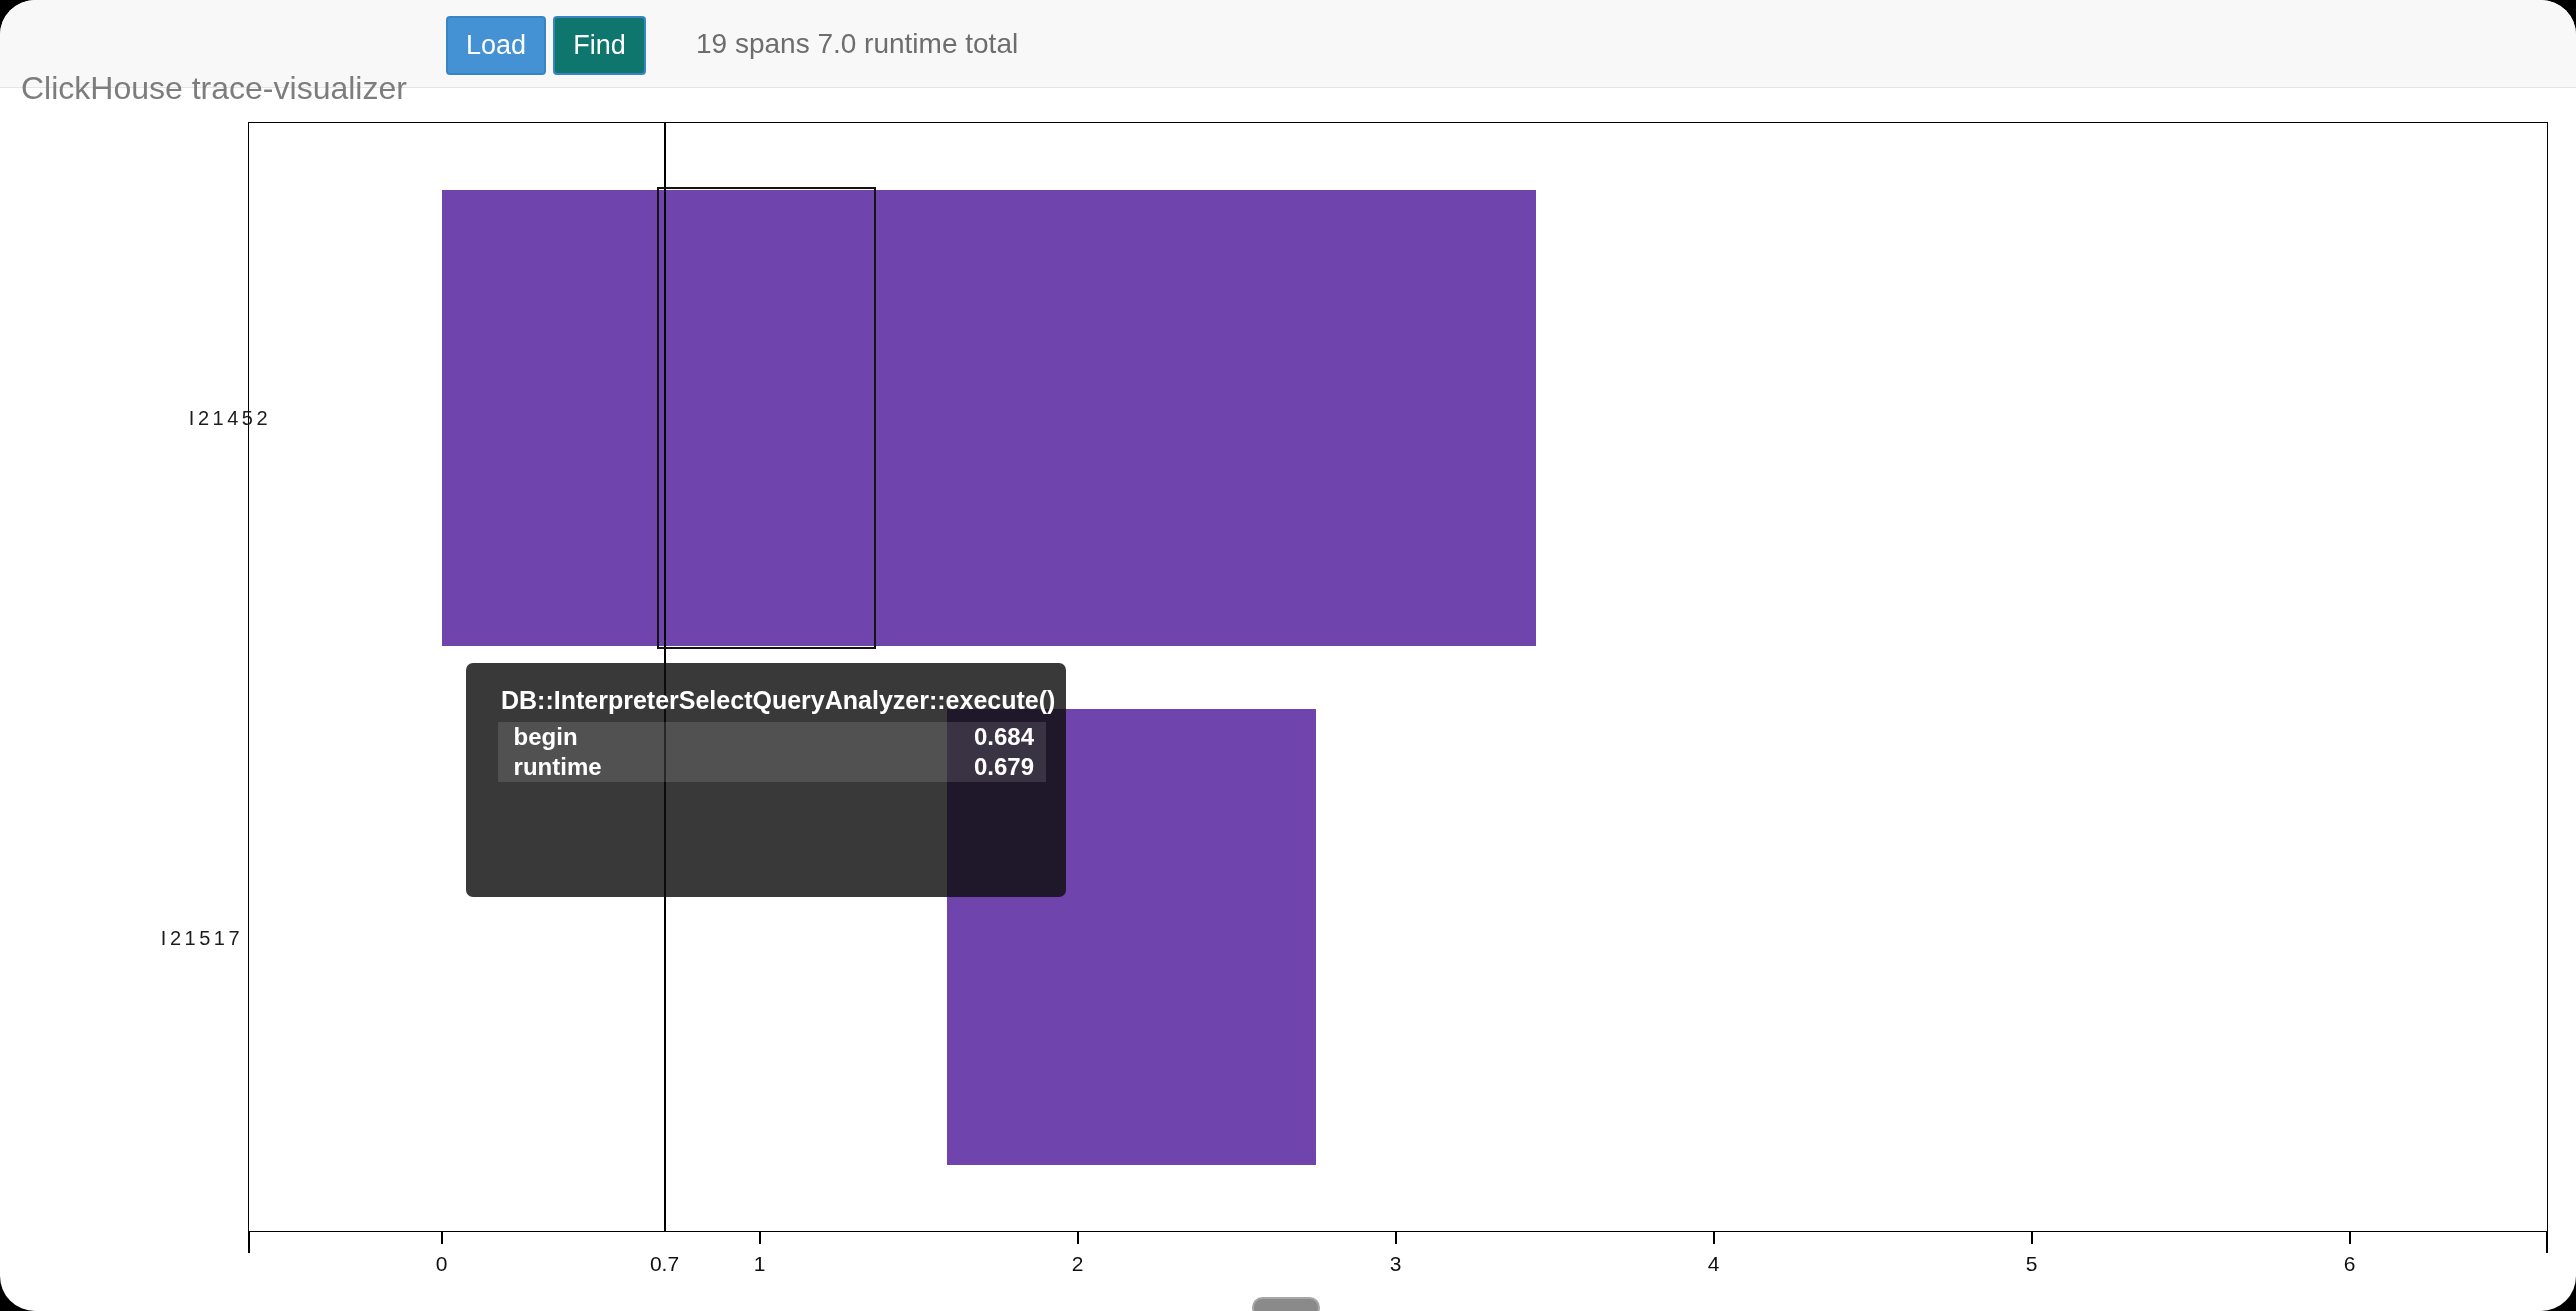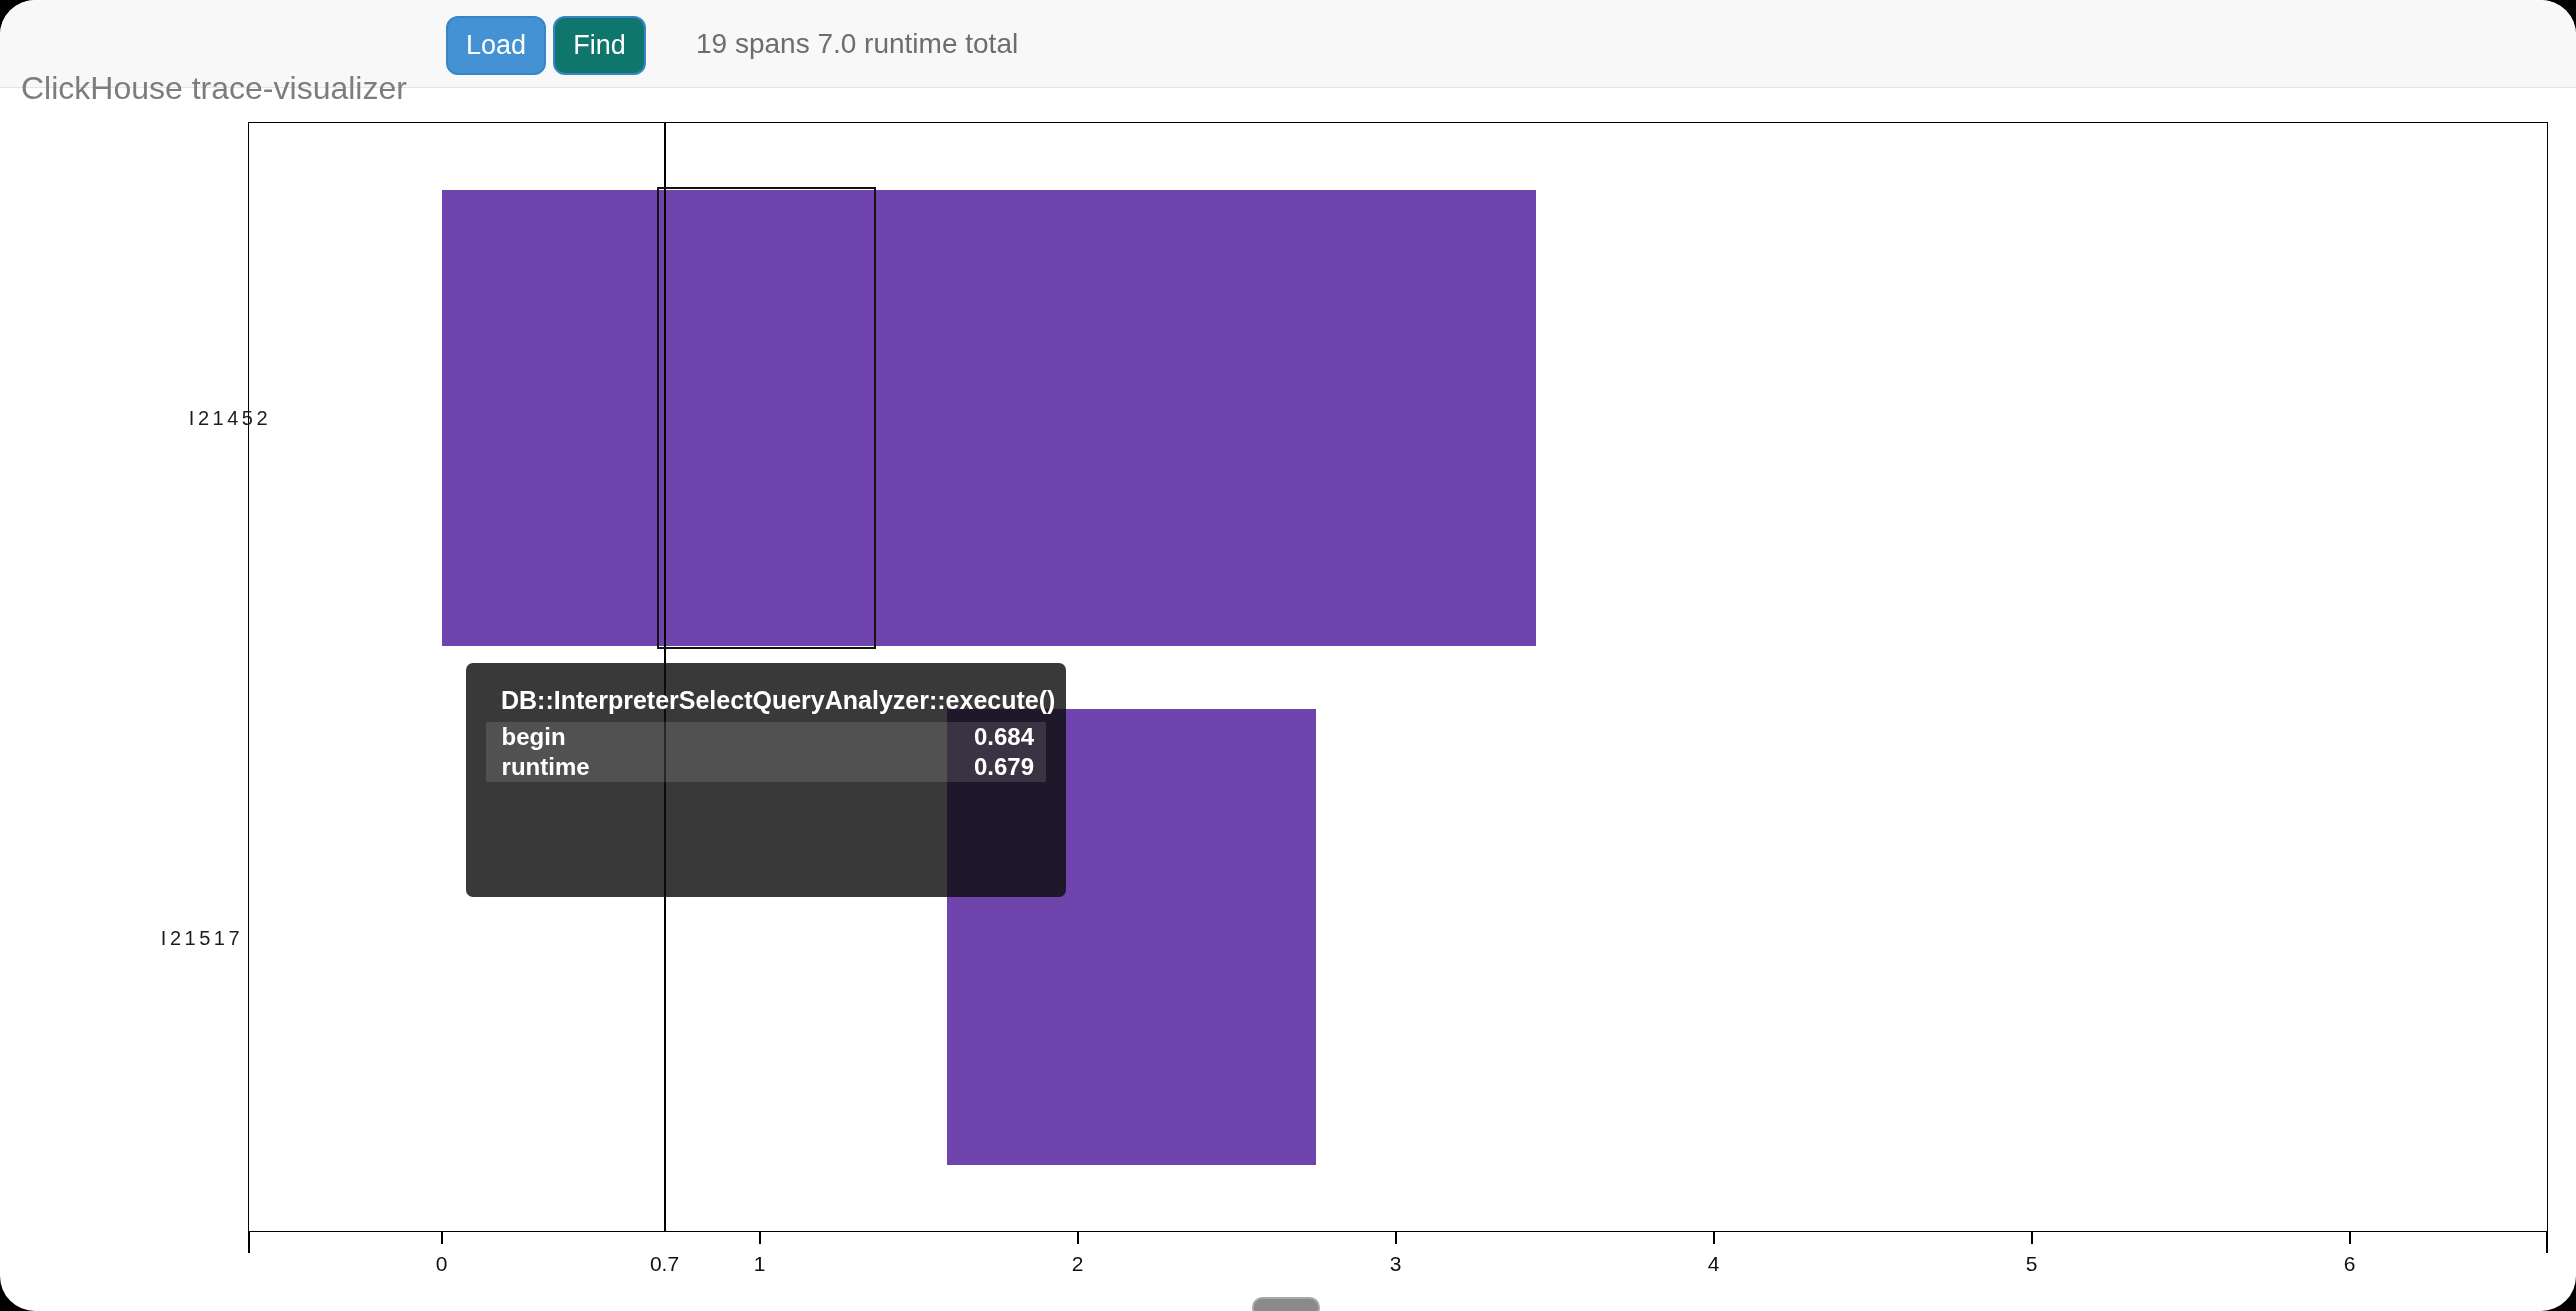--- a/index.html
+++ b/index.html
@@ -7,21 +7,21 @@
     font-family:"Liberation Sans",sans-serif;}
   .window{position:absolute;left:0;top:0;width:2576px;height:1311px;
     background:#ffffff;border-radius:35px;overflow:hidden;}
   
   .header{position:absolute;left:0;top:0;width:100%;height:87px;
     background:#f8f8f8;border-bottom:1.7px solid #e4e4e4;z-index:30;}
   .app-title{position:absolute;left:21px;top:50%;transform:translateY(-50%);
     font-size:32px;color:#7d7d7d;white-space:nowrap;margin-top:44px;}
   .btn{position:absolute;display:flex;align-items:center;justify-content:center;
     color:#fff;font-size:27px;background:#4492d4;border:2.6px solid #3785c5;
-    border-radius:12px;box-sizing:border-box;cursor:pointer;}
+    border-radius:4px;box-sizing:border-box;cursor:pointer;}
   .btn-load{left:446px;top:15.6px;width:100px;height:59px;}
   .btn-find{left:553px;top:15.6px;width:93px;height:59px;}
   .status{position:absolute;left:696px;top:50%;transform:translateY(-50%);
     font-size:28px;color:#6d6d6d;white-space:nowrap;}
   
   .chart{position:absolute;left:0;top:0;width:2576px;height:1311px;}
   .plot-border{position:absolute;left:248px;top:122px;width:2300px;height:1110px;
     border:1.7px solid #000;box-sizing:border-box;z-index:1;background:transparent;}
   .bar{position:absolute;z-index:2;}
   .hl{position:absolute;border:2.6px solid #141414;box-sizing:border-box;
@@ -32,21 +32,21 @@
   .ticklabel{position:absolute;width:69px;text-align:center;font-size:21px;
     color:#111;z-index:2;}
   .cursorline{position:absolute;width:1.7px;background:#000;z-index:5;}
   
   .tooltip{position:absolute;left:466px;top:663px;width:600px;height:234px;
     background:rgba(14,14,14,0.82);border-radius:7px;z-index:10;box-sizing:border-box;}
   .tooltip-title{position:absolute;left:35px;top:22.5px;font-size:25px;font-weight:bold;
     color:#fff;white-space:nowrap;}
   .tooltip-rows{position:absolute;left:20px;right:20px;top:59px;}
   .trow{height:30px;display:flex;align-items:center;justify-content:space-between;
-    font-size:24px;font-weight:bold;color:#fff;padding:0 12px 0 15.6px;}
+    font-size:24px;font-weight:bold;color:#fff;padding:0 12px 0 15.6px;margin-left:12px;}
   .trow.striped{background:rgba(255,255,255,0.12);}
   
   .scroll-thumb{position:absolute;left:1252px;top:1297px;width:68px;height:21px;
     background:#8a8a8a;border:2.6px solid #a7a7a7;border-radius:10.4px;z-index:40;
     box-sizing:border-box;}
 </style>
 </head>
 <body>
 
 <div class="window">

